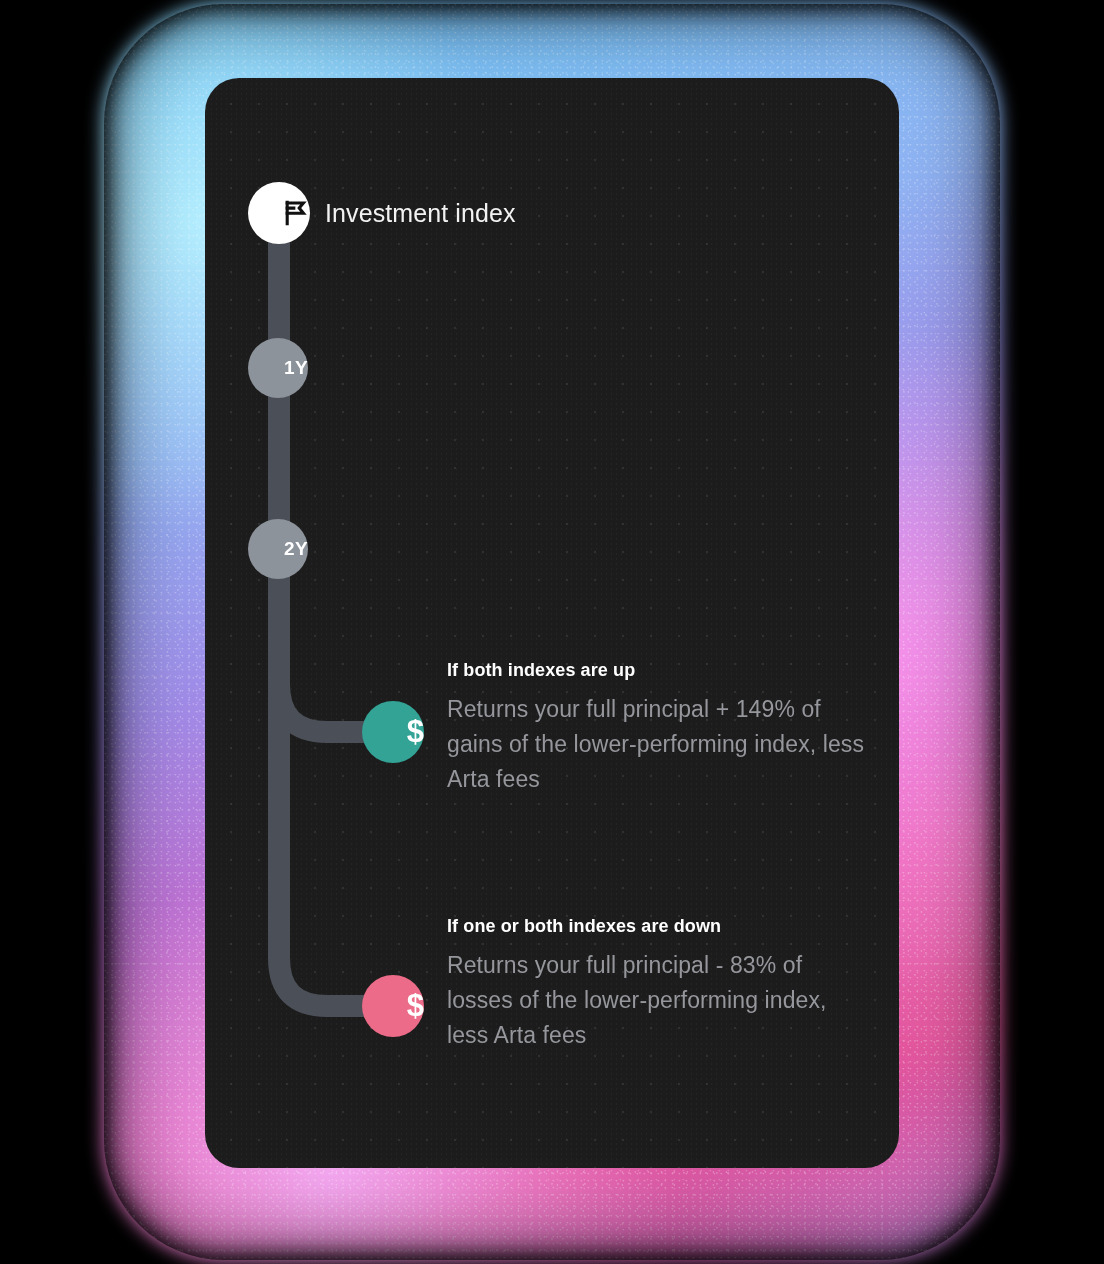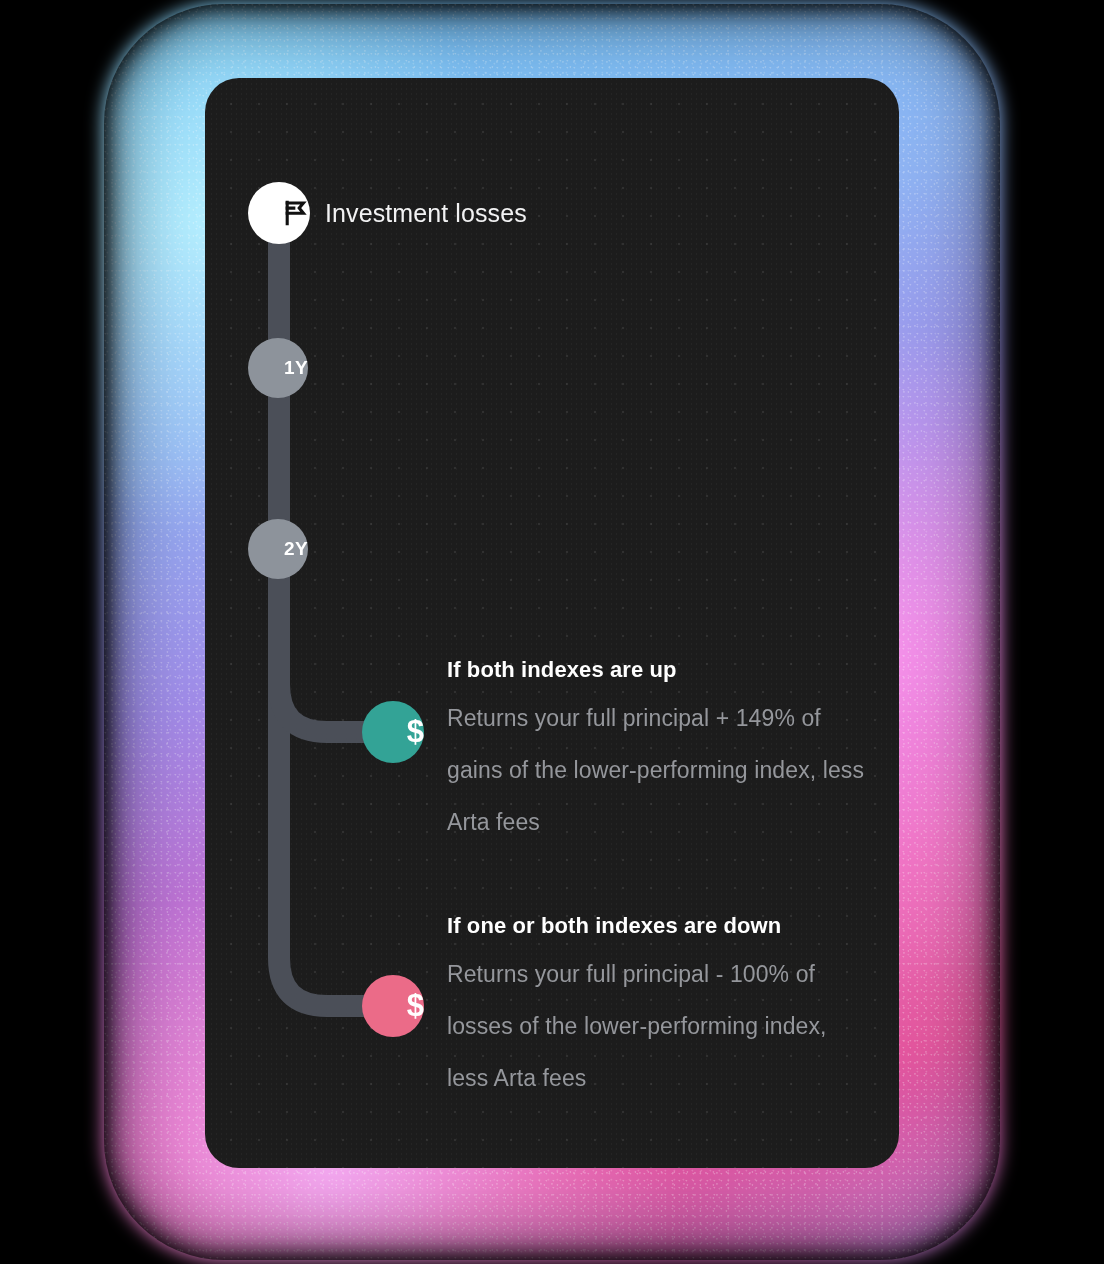--- a/index.html
+++ b/index.html
@@ -179,31 +179,31 @@
   .outcome {
     position: absolute;
     left: 242px;
     width: 420px;
   }
   .outcome-up   { top: 576px; }
   .outcome-down { top: 832px; }
 
   .outcome-title {
     color: #ffffff;
-    font-size: 22px;
+    font-size: 18px;
     font-weight: 700;
     letter-spacing: 0.1px;
     line-height: 32px;
     margin-bottom: 6px;
   }
   .outcome-body {
     color: #95979c;
     font-size: 23px;
     font-weight: 400;
-    line-height: 52px;
+    line-height: 35px;
     letter-spacing: 0.1px;
   }
 </style>
 </head>
 <body>
 
 <div id="stage">
 
   <div class="glow-wrap">
     <div class="glow-layer glow-a"></div>
@@ -231,21 +231,21 @@
         <svg width="30" height="30" viewBox="0 0 30 30" aria-hidden="true">
           <g fill="none" stroke="#111111" stroke-width="3.1" stroke-linecap="square" stroke-linejoin="miter">
             <path d="M7.2 4.2 V 25.8"></path>
             <path d="M7.2 5.0 H 23.4 L 19.2 10.1 L 23.4 15.2 H 7.2"></path>
             <path d="M7.2 10.1 H 13.8"></path>
           </g>
         </svg>
       </span>
     </div>
 
-    <div class="launch-title">Investment losses</div>
+    <div class="launch-title">Investment index</div>
 
     <div class="node node-year node-1y">
       <span>1Y</span>
     </div>
     <div class="node node-year node-2y">
       <span>2Y</span>
     </div>
 
     <div class="node node-money node-up">
       <span class="dollar">$</span>
@@ -253,17 +253,17 @@
     <div class="outcome outcome-up">
       <div class="outcome-title">If both indexes are up</div>
       <div class="outcome-body">Returns your full principal + 149% of gains of the lower-performing index, less Arta fees</div>
     </div>
 
     <div class="node node-money node-down">
       <span class="dollar">$</span>
     </div>
     <div class="outcome outcome-down">
       <div class="outcome-title">If one or both indexes are down</div>
-      <div class="outcome-body">Returns your full principal - 100% of losses of the lower-performing index, less Arta fees</div>
+      <div class="outcome-body">Returns your full principal - 83% of losses of the lower-performing index, less Arta fees</div>
     </div>
 
   </div>
 </div>
 
 </body></html>

